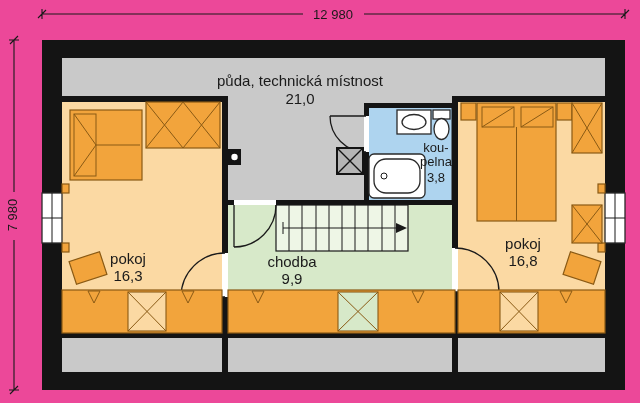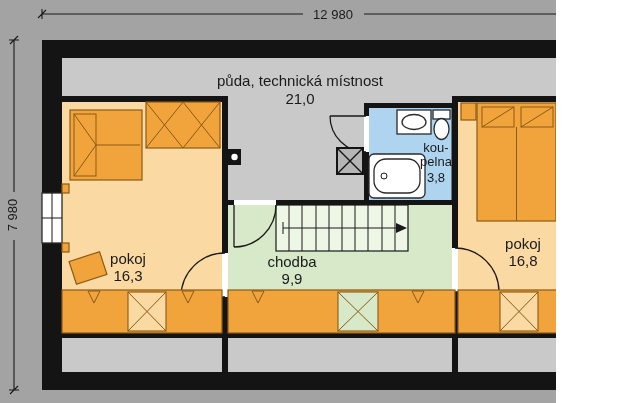--- a/index.html
+++ b/index.html
@@ -7,21 +7,21 @@
     --attic_floor:#c9c9c9;
     --room_floor:#fbd9a3;
     --hall_floor:#d7e9c9;
     --stairs:#eef6e6;
     --bathroom_floor:#aed4ef;
     --furniture:#f2a43c;
     --furniture_outline:#8a5a14;
     --line:#1a1a1a;
   }
   html,body{margin:0;padding:0;background:#fff;}
-  .canvas{position:relative;width:556px;height:403px;background:#a3a3a3;
+  .canvas{position:relative;width:640px;height:403px;background:#ec4899;
           font-family:"Liberation Sans","DejaVu Sans",sans-serif;overflow:hidden;}
   svg{display:block;}
   .wall{fill:var(--wall);}
   .attic{fill:var(--attic_floor);}
   .roomf{fill:var(--room_floor);}
   .hallf{fill:var(--hall_floor);}
   .bathf{fill:var(--bathroom_floor);stroke:var(--line);stroke-width:1;}
   .stairsf{fill:var(--stairs);stroke:var(--line);stroke-width:1.2;}
   .furn{fill:var(--furniture);stroke:var(--furniture_outline);stroke-width:1.2;}
   .furn-line{fill:none;stroke:var(--furniture_outline);stroke-width:1;}

